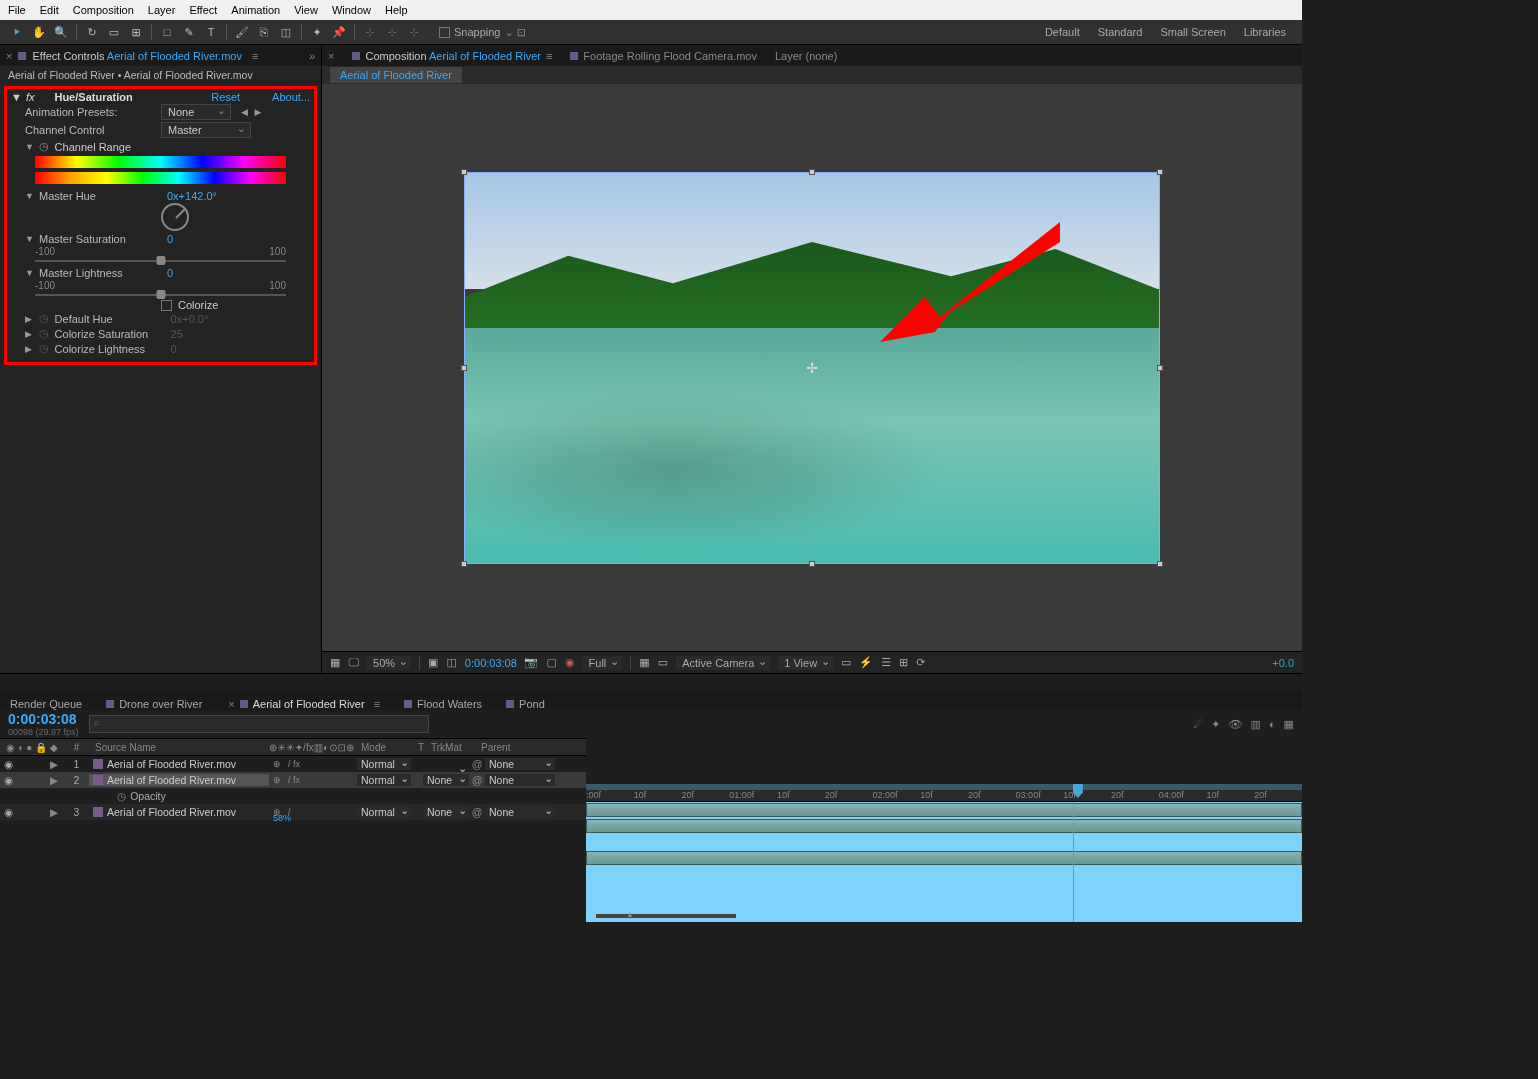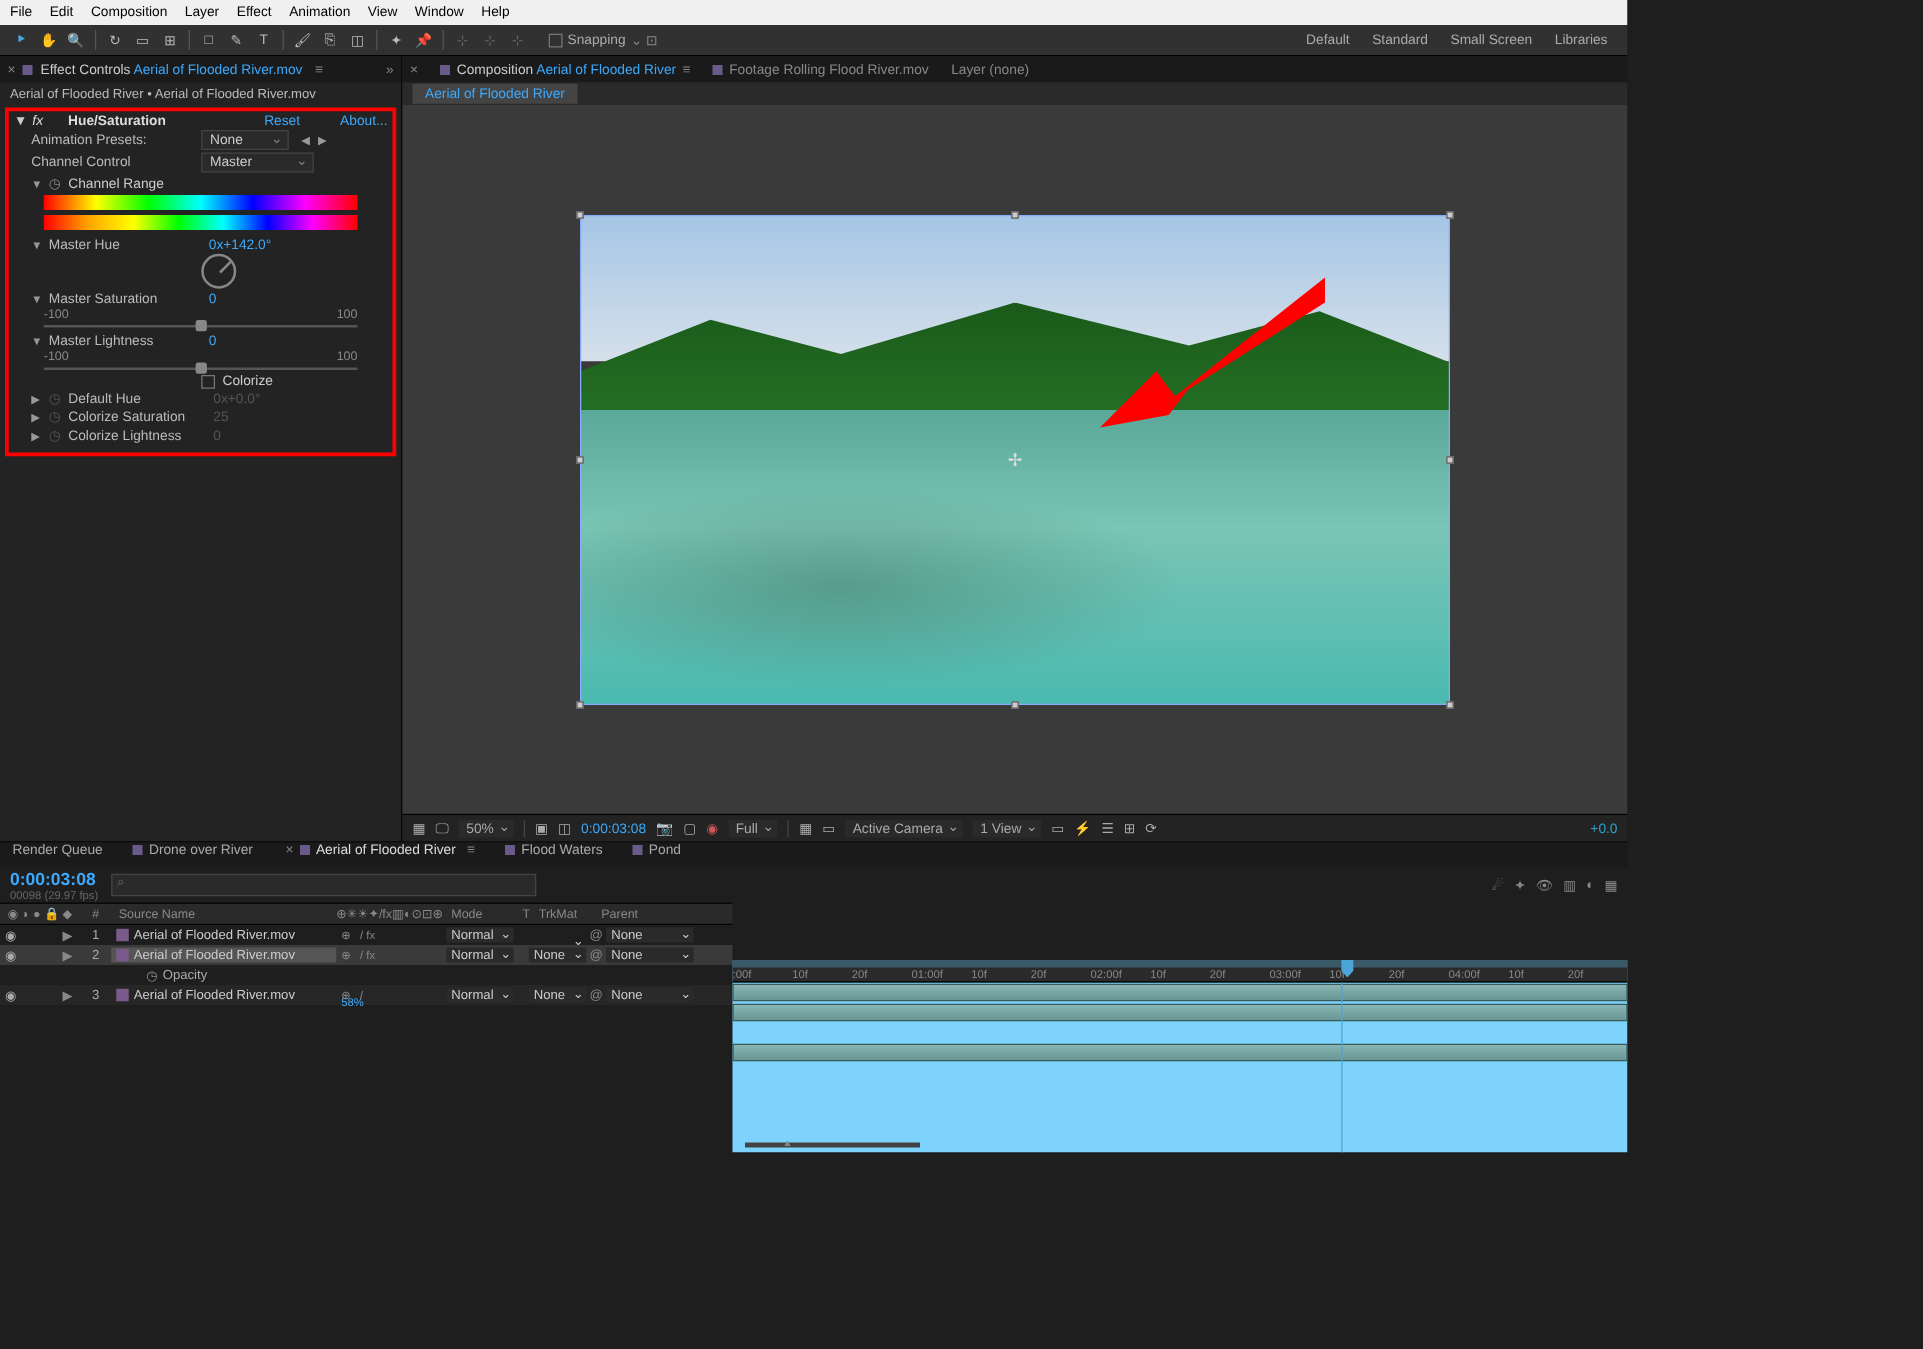--- a/index.html
+++ b/index.html
@@ -70,21 +70,21 @@
 .arrow svg { width: 100%; height: 100%; }
 .anchor-cross { position: absolute; top: 50%; left: 50%; transform: translate(-50%,-50%); color: #ddd; font-size: 14px; }
 .viewer-bar { height: 22px; background: #232323; border-top: 1px solid #000; display: flex; align-items: center; padding: 0 8px; gap: 8px; color: #aaa; }
 .vb-dd { background: #2a2a2a; padding: 1px 16px 1px 6px; position: relative; }
 .vb-dd::after { content: "⌄"; position: absolute; right: 3px; top: -1px; }
 .vb-tc { color: #3da9fc; }
 .vb-sep { width: 1px; height: 14px; background: #444; }
 .vb-exp { color: #2aa5c5; margin-left: auto; }
 
 .timeline-area { height: 249px; background: #1e1e1e; border-top: 1px solid #000; display: flex; flex-direction: column; }
-.tl-tabs { height: 20px; background: #1a1a1a; display: flex; align-items: flex-start; padding: 0 10px; gap: 24px; }
+.tl-tabs { height: 20px; background: #1a1a1a; display: flex; align-items: flex-end; padding: 0 10px; gap: 24px; margin-top: 16px; }
 .tl-tabs .ttab { display: flex; align-items: center; gap: 5px; color: #aaa; }
 .tl-tabs .ttab.active { color: #ddd; }
 .tl-tabs .sq { width: 8px; height: 8px; background: #6a5a8a; }
 .tl-tabs .close-x { color: #888; margin-left: 2px; }
 .tl-head { height: 28px; display: flex; align-items: center; padding: 0 8px; gap: 10px; }
 .tl-time { color: #3da9fc; font-size: 14px; font-weight: bold; }
 .tl-fps { color: #666; font-size: 9px; }
 .tl-search { flex: 0 0 340px; background: #2a2a2a; height: 18px; border: 1px solid #444; padding: 0 4px; color: #666; }
 .tl-iconrow { display: flex; gap: 8px; margin-left: auto; color: #888; }
 .tl-columns { height: 18px; background: #2a2a2a; display: flex; align-items: center; font-size: 10px; color: #888; border-top: 1px solid #000; border-bottom: 1px solid #000; }
@@ -278,21 +278,21 @@
   <div class="comp-panel">
     <div class="comp-tabs">
       <span class="close-x" style="color:#888">×</span>
       <div class="tgroup">
           <span class="sq"></span>
           <span><span>Composition </span><span style="color:#3da9fc">Aerial of Flooded River</span></span>
           <span style="color:#888">≡</span>
         </div>
       <div class="tgroup">
           <span class="sq"></span>
-          <span style="color:#888">Footage Rolling Flood River.mov</span>
+          <span style="color:#888">Footage Rolling Flood Camera.mov</span>
         </div>
       <div class="tgroup">
           <span style="color:#888">Layer (none)</span>
         </div>
     </div>
     <div class="comp-subtab">
       <span class="active-tab">Aerial of Flooded River</span>
     </div>
     <div class="viewer">
       <div class="canvas-frame">

